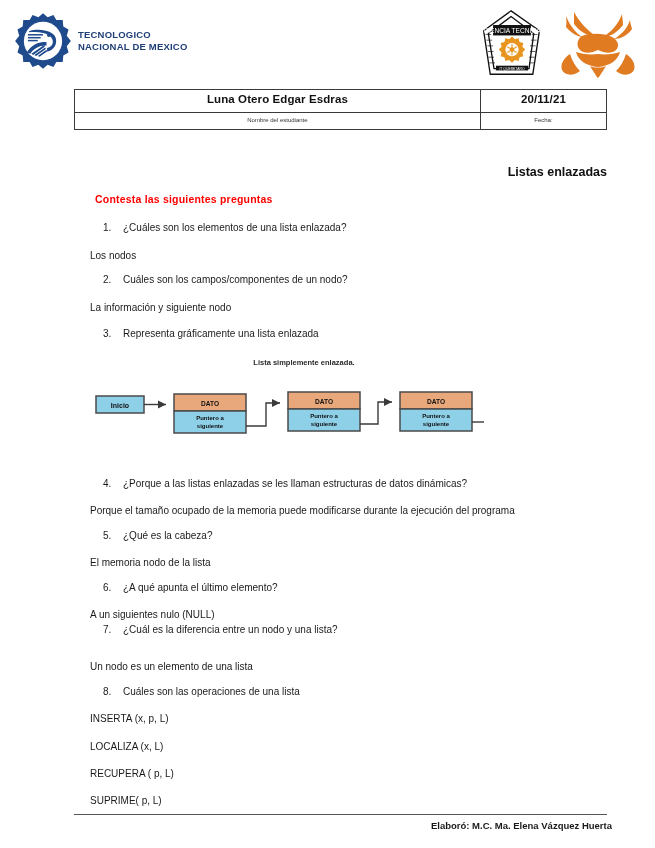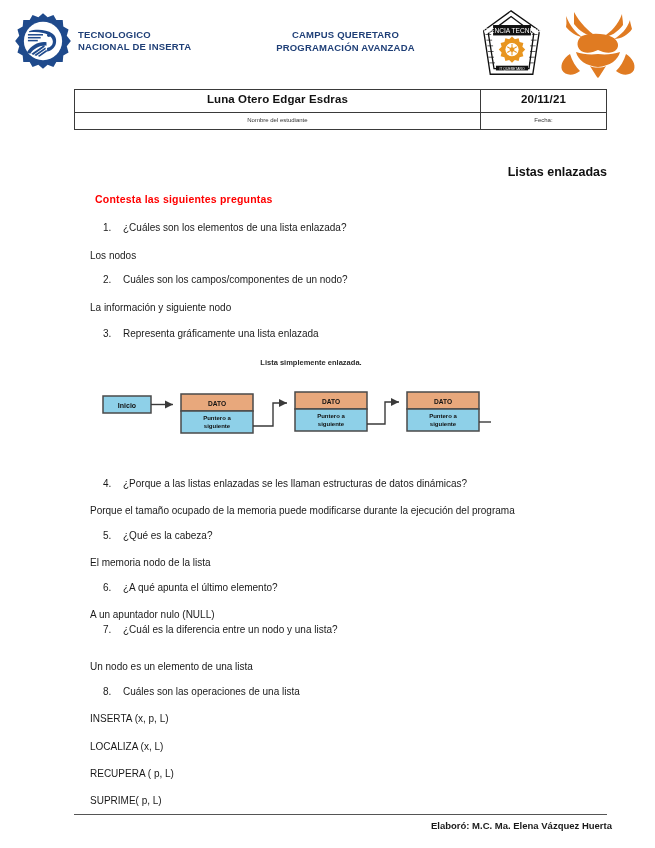--- a/index.html
+++ b/index.html
@@ -124,21 +124,21 @@
     left: 75px;
     font-size: 10px;
     color: #1a1a1a;
     white-space: nowrap;
     padding-left: 15px;
   }
 
   
   #diagram {
     position: absolute;
-    left: 91px; top: 358px;
+    left: 84px; top: 358px;
     width: 400px; height: 92px;
   }
   #diagram-caption {
     position: absolute;
     left: 120px; top: 0px;
     width: 200px;
     text-align: center;
     font-size: 7.5px;
     font-weight: bold;
     color: #2a2a2a;
@@ -178,28 +178,24 @@
         <rect x="24" y="48" width="17" height="2.6"></rect>
         <path d="M22 70 C30 56 44 50 56 52 L56 58 C46 57 34 63 28 72 Z"></path>
         <path d="M30 72 L52 57 L53 60 L33 74 Z"></path>
         <path d="M35 74 L54 61 L55 64 L38 76 Z"></path>
         <path d="M41 76 L56 65 L57 68 L44 77 Z"></path>
         <circle cx="60" cy="40" r="3"></circle>
       </g>
     </svg>
     <div id="tnm-wordmark">
       <div>TECNOLOGICO</div>
-      <div>NACIONAL DE INSERTA</div>
+      <div>NACIONAL DE MEXICO</div>
     </div>
   </div>
 
-  <div id="campus-block">
-    <div>CAMPUS QUERETARO</div>
-    <div>PROGRAMACIÓN AVANZADA</div>
-  </div>
 
   <div id="right-logos">
     <svg id="itq-seal" viewBox="0 0 70 74">
       <g stroke="#111" stroke-width="1.4" fill="none">
         <path d="M12 70 L5 24 L34 3 L64 24 L57 70 Z"></path>
         <path d="M16 64 L10 27 L34 9 L58 27 L53 64 Z"></path>
       </g>
       <g stroke="#111" stroke-width="0.7">
         <line x1="7" y1="28" x2="13" y2="28"></line>
           <line x1="8" y1="34" x2="14" y2="34"></line>
@@ -342,21 +338,21 @@
 <div class="aline" style="top:505px">Porque el tamaño ocupado de la memoria puede modificarse durante la ejecución del programa</div>
 
 <div class="qline" style="top:530px">
   <span class="qnum">5.</span><span>¿Qué es la cabeza?</span>
 </div>
 <div class="aline" style="top:557px">El memoria nodo de la lista</div>
 
 <div class="qline" style="top:582px">
   <span class="qnum">6.</span><span>¿A qué apunta el último elemento?</span>
 </div>
-<div class="aline" style="top:609px">A un apuntador nulo (NULL)</div>
+<div class="aline" style="top:609px">A un siguientes nulo (NULL)</div>
 
 <div class="qline" style="top:624px">
   <span class="qnum">7.</span><span>¿Cuál es la diferencia entre un nodo y una lista?</span>
 </div>
 <div class="aline" style="top:661px">Un nodo es un elemento de una lista</div>
 
 <div class="qline" style="top:686px">
   <span class="qnum">8.</span><span>Cuáles son las operaciones de una lista</span>
 </div>
 

